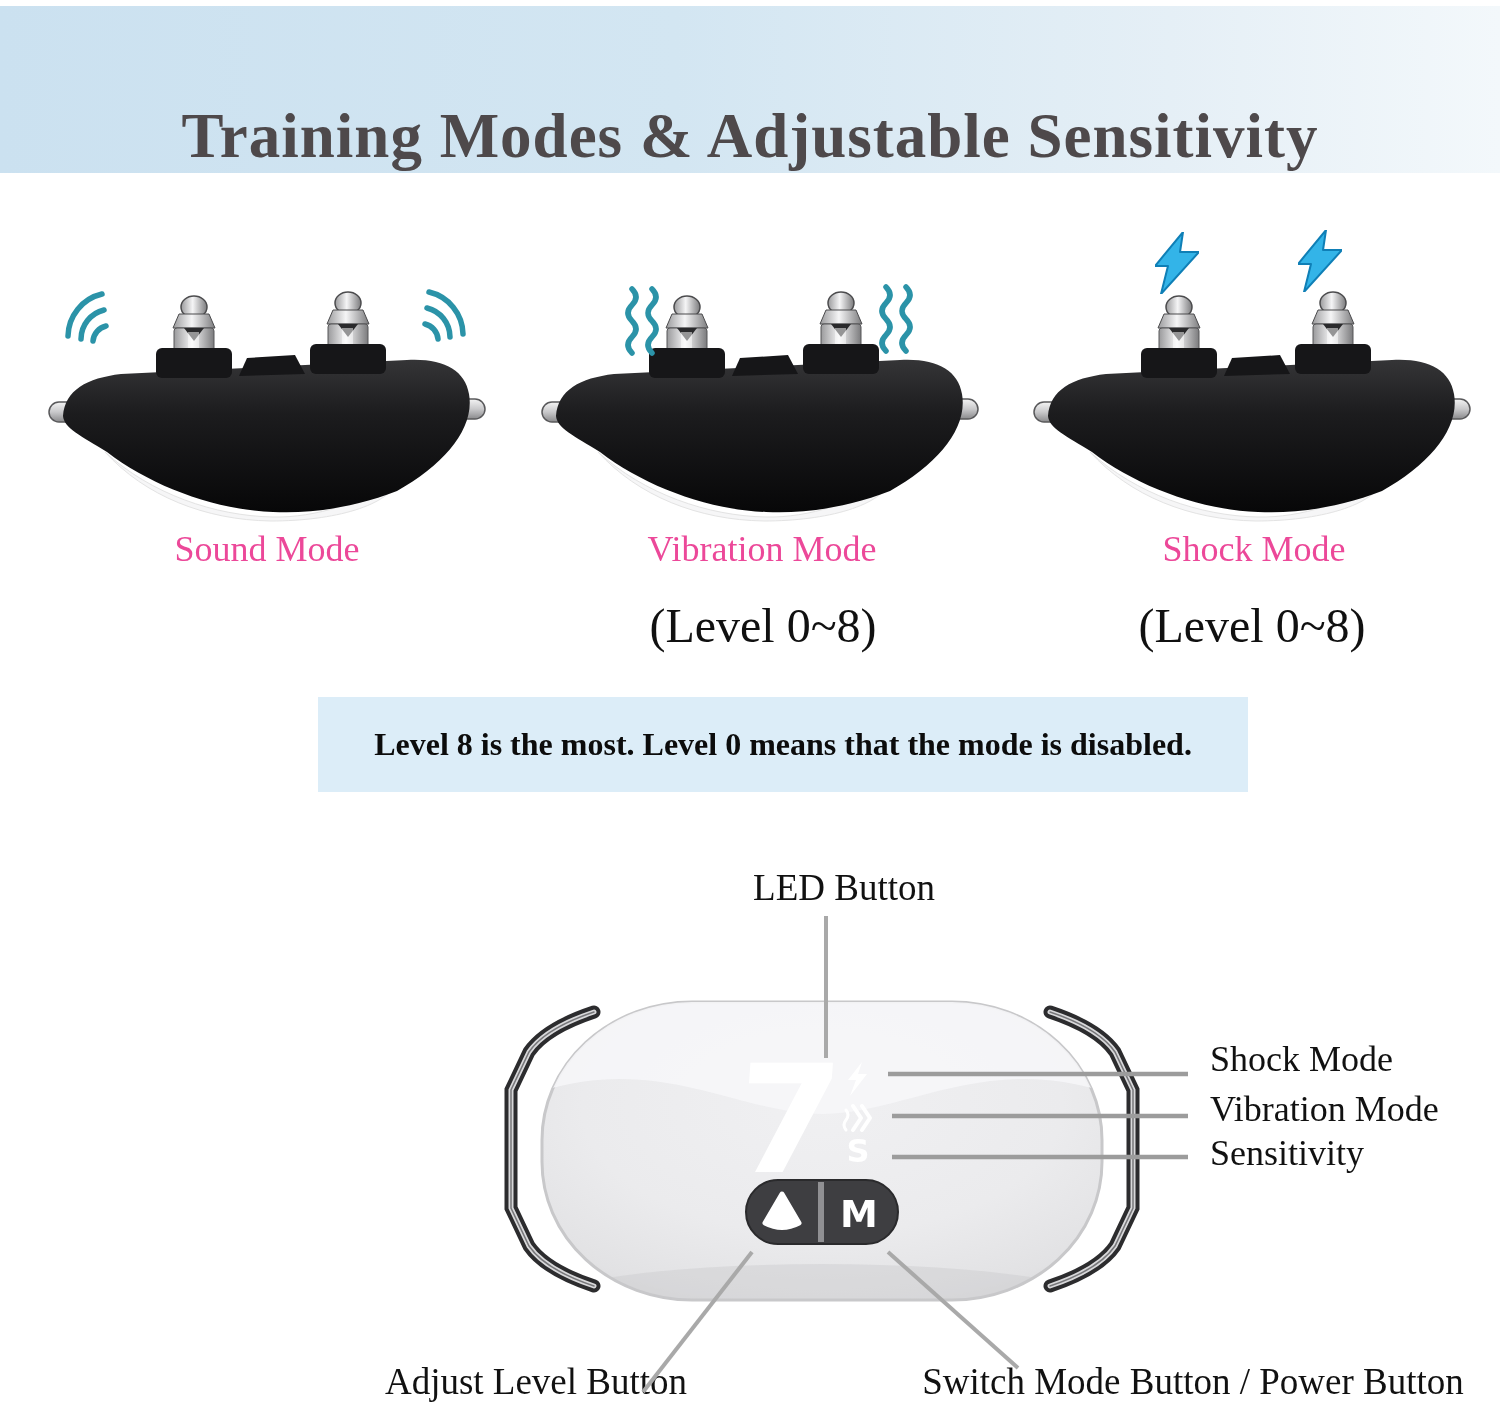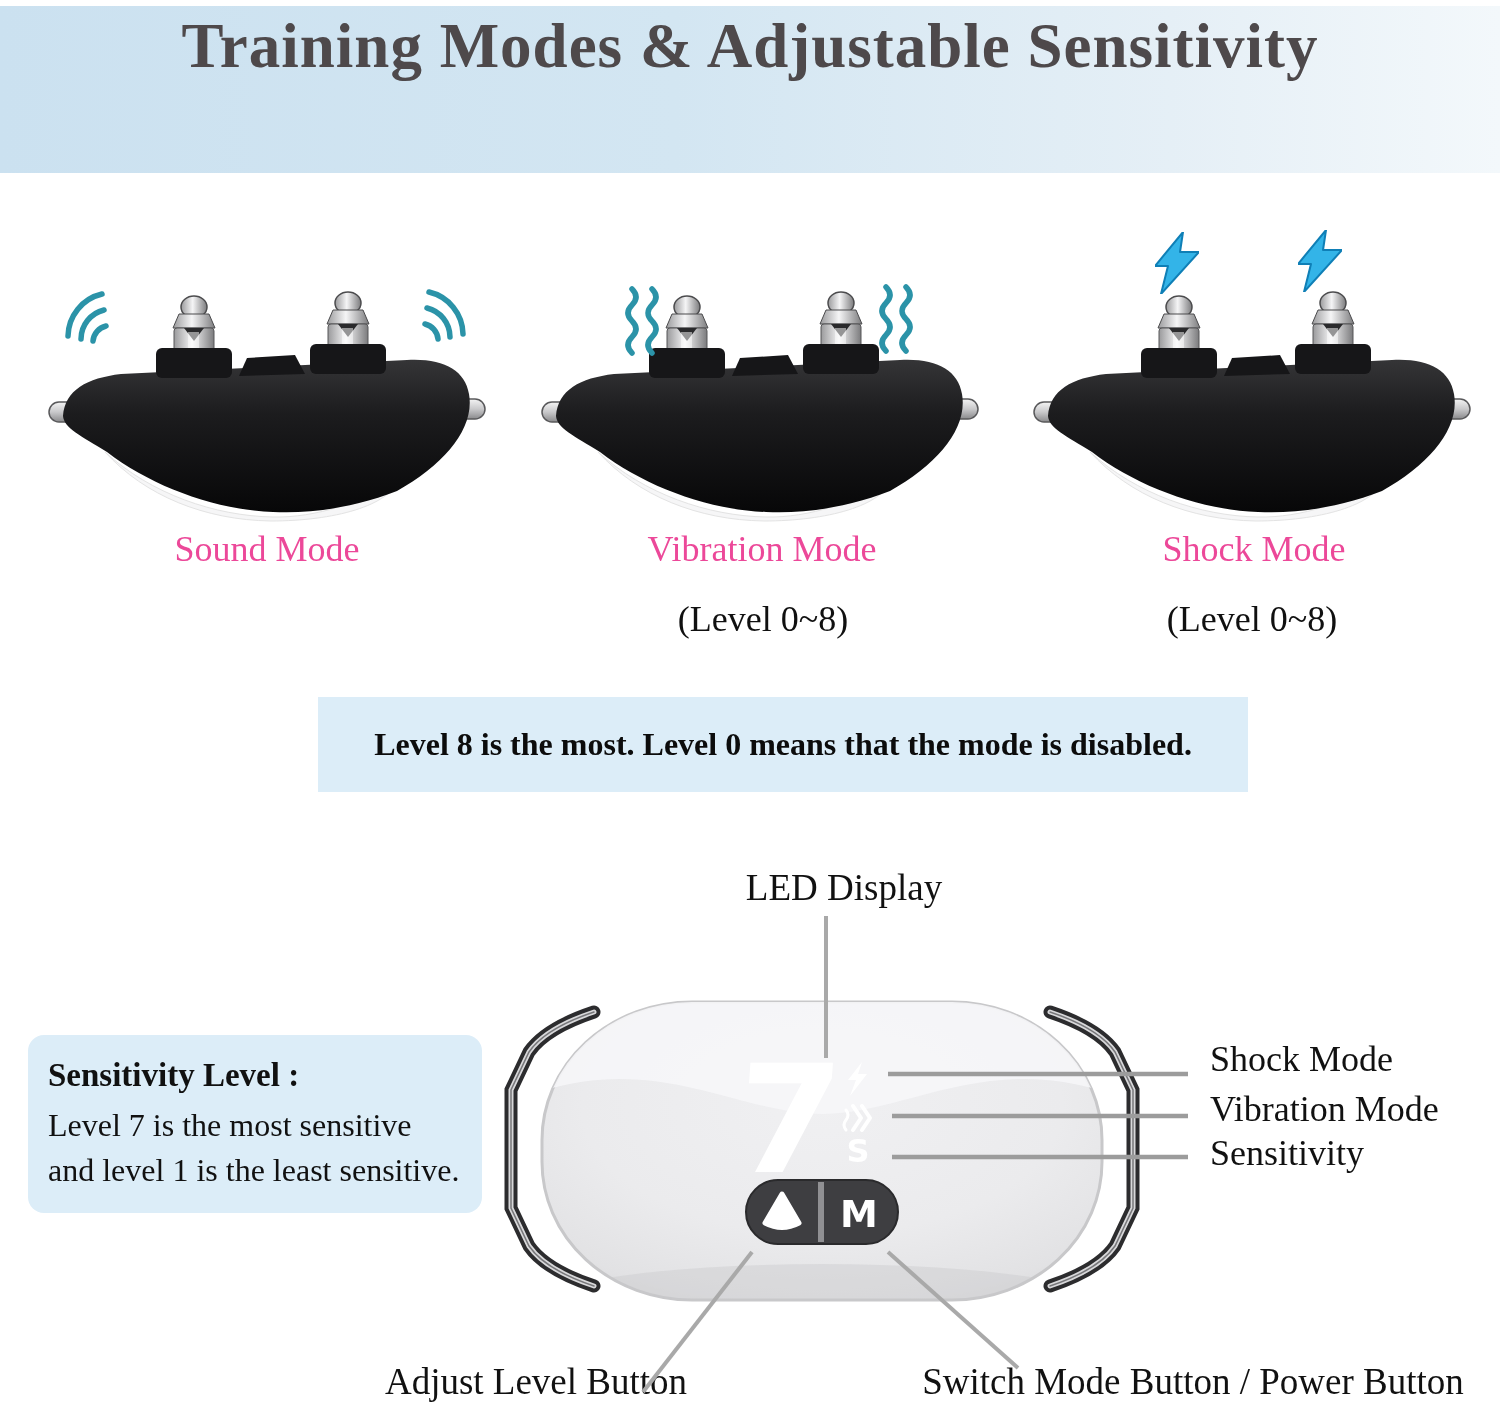--- a/index.html
+++ b/index.html
@@ -3,26 +3,26 @@
 <meta charset="utf-8">
 <style>
   html,body{margin:0;padding:0;background:#ffffff;}
   .page{position:relative;width:1500px;height:1409px;background:#ffffff;overflow:hidden;
         font-family:"Liberation Serif",serif;color:#111;}
   .abs{position:absolute;}
 
   
   .top-banner{left:0;right:0;top:6px;height:167px;
     background:linear-gradient(90deg,#cbe1f0 0%,#d3e6f2 45%,#e5eff6 78%,#f3f8fb 100%);
-    display:flex;align-items:flex-start;justify-content:center;}
+    display:flex;align-items:flex-end;justify-content:center;}
   .page-title{font-size:63px;font-weight:bold;color:#4e494b;letter-spacing:1px;padding-top:4px;}
 
   
   .mode-name{width:340px;text-align:center;font-size:36px;color:#ec4899;}
-  .mode-level{width:340px;text-align:center;font-size:36px;color:#101010;}
+  .mode-level{width:340px;text-align:center;font-size:48px;color:#101010;}
 
   
   .note-banner{left:283px;top:697px;width:930px;height:95px;background:#dcedf8;
     display:flex;align-items:center;justify-content:center;margin-left:35px;}
   .note-text{font-size:32px;font-weight:bold;color:#0c0c0c;}
 
   
   .led-label{left:694px;top:866px;width:300px;text-align:center;font-size:37px;}
   .ind-label{left:1210px;width:300px;font-size:36px;}
   .btn-label{font-size:37px;text-align:center;}
@@ -135,21 +135,21 @@
   <svg class="abs" style="left:1298px;top:230px" width="44" height="62" viewBox="0 0 44 62">
     <polygon points="28,0 0,34 13,34 6,62 44,20 25,20" fill="#33b4e8" stroke="#0f7fb6" stroke-width="2" stroke-linejoin="round"></polygon>
   </svg>
   <div class="abs mode-name" style="left:1084px;top:528px">Shock Mode</div>
   <div class="abs mode-level" style="left:1082px;top:598px">(Level 0~8)</div>
 
   <div class="abs note-banner">
     <div class="note-text">Level 8 is the most. Level 0 means that the mode is disabled.</div>
   </div>
 
-  <div class="abs led-label">LED Display</div>
+  <div class="abs led-label">LED Button</div>
 
   <svg class="abs" style="left:490px;top:996px" width="660" height="320" viewBox="0 0 660 320">
 
     <g>
       <path d="M 104,16 C 74,26 50,40 39,56 L 21,94 L 21,212 L 39,250 C 50,266 74,280 104,290" fill="none" stroke="#2c2c2e" stroke-width="13" stroke-linecap="round"></path>
       <path d="M 104,16 C 74,26 50,40 39,56 L 21,94 L 21,212 L 39,250 C 50,266 74,280 104,290" fill="none" stroke="#d8d8da" stroke-width="5" stroke-linecap="round"></path>
       <path d="M 104,16 C 74,26 50,40 39,56 L 21,94 L 21,212 L 39,250 C 50,266 74,280 104,290" fill="none" stroke="#77777a" stroke-width="1.5" stroke-linecap="round"></path>
     </g>
 
     <g transform="translate(664,0) scale(-1,1)">
@@ -189,22 +189,17 @@
     <line x1="892" y1="1116" x2="1188" y2="1116" stroke="#9c9c9c" stroke-width="4.5"></line>
     <line x1="892" y1="1157" x2="1188" y2="1157" stroke="#9c9c9c" stroke-width="4.5"></line>
     <line x1="752" y1="1252" x2="643" y2="1392" stroke="#a9a9a9" stroke-width="4"></line>
     <line x1="888" y1="1252" x2="1018" y2="1368" stroke="#a9a9a9" stroke-width="4"></line>
   </svg>
 
   <div class="abs ind-label" style="top:1038px">Shock Mode</div>
   <div class="abs ind-label" style="top:1088px">Vibration Mode</div>
   <div class="abs ind-label" style="top:1132px">Sensitivity</div>
 
-  <div class="abs sens-box">
-    <div class="sens-title">Sensitivity Level :</div>
-    <div class="sens-line">Level 7 is the most sensitive</div>
-    <div class="sens-line">and level 1 is the least sensitive.</div>
-  </div>
 
   <div class="abs btn-label" style="left:356px;top:1360px;width:360px">Adjust Level Button</div>
   <div class="abs btn-label" style="left:913px;top:1360px;width:560px">Switch Mode Button / Power Button</div>
 
 </div>
 
 </body></html>

